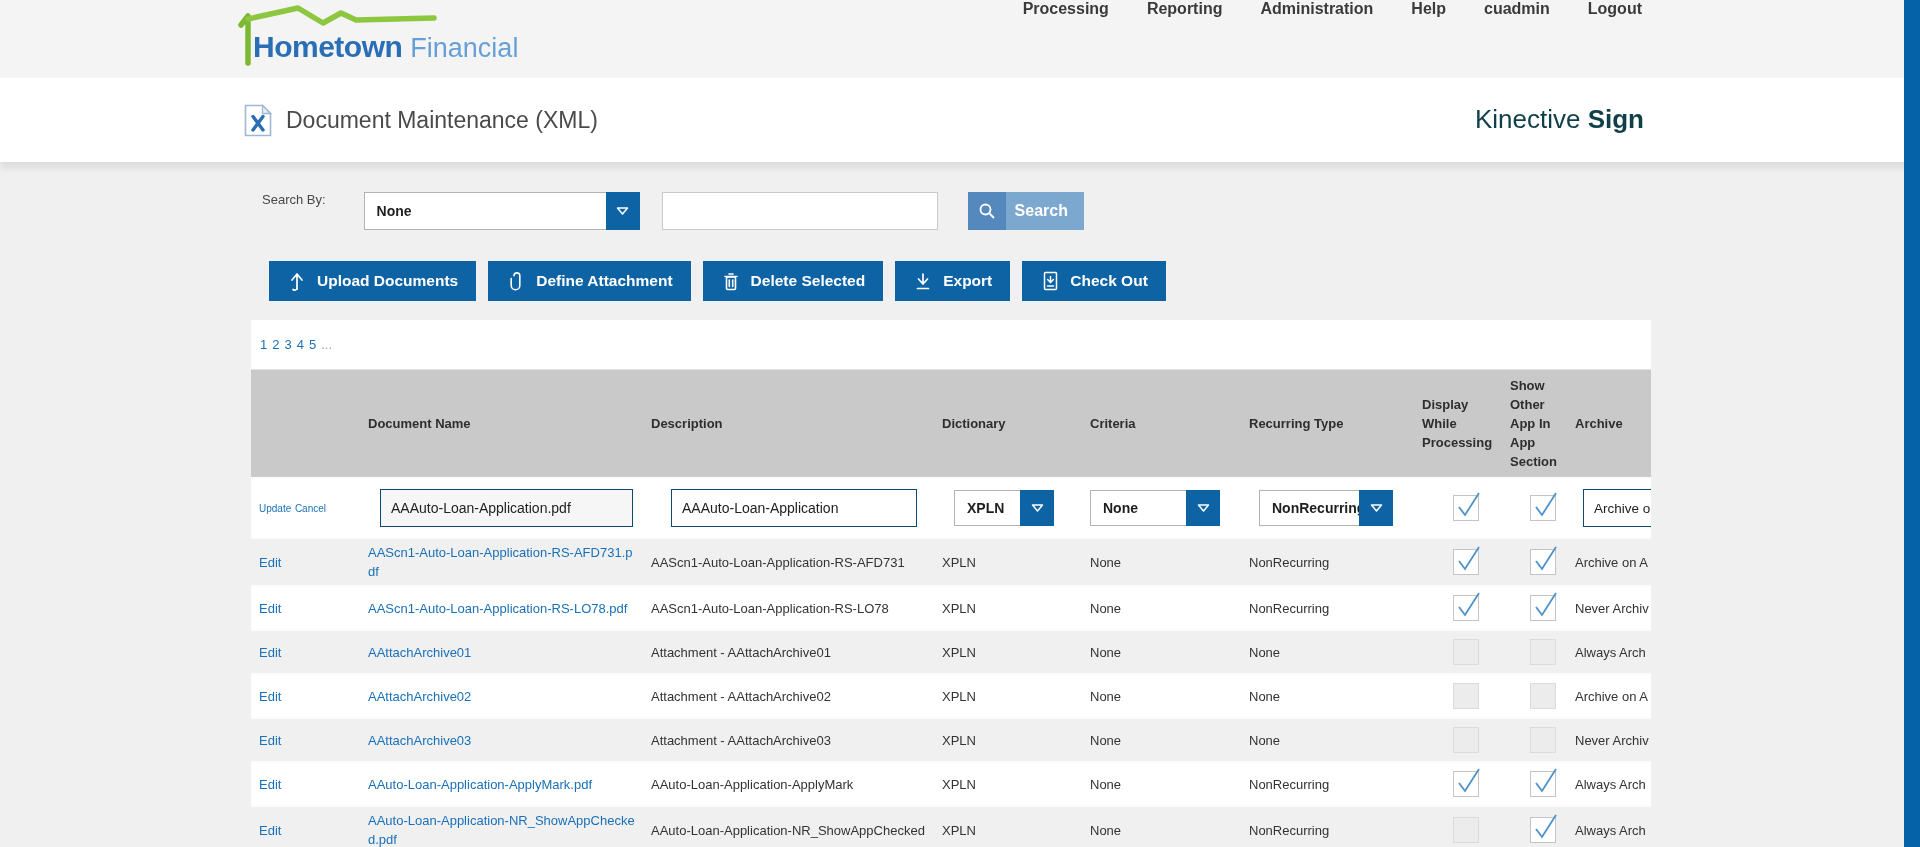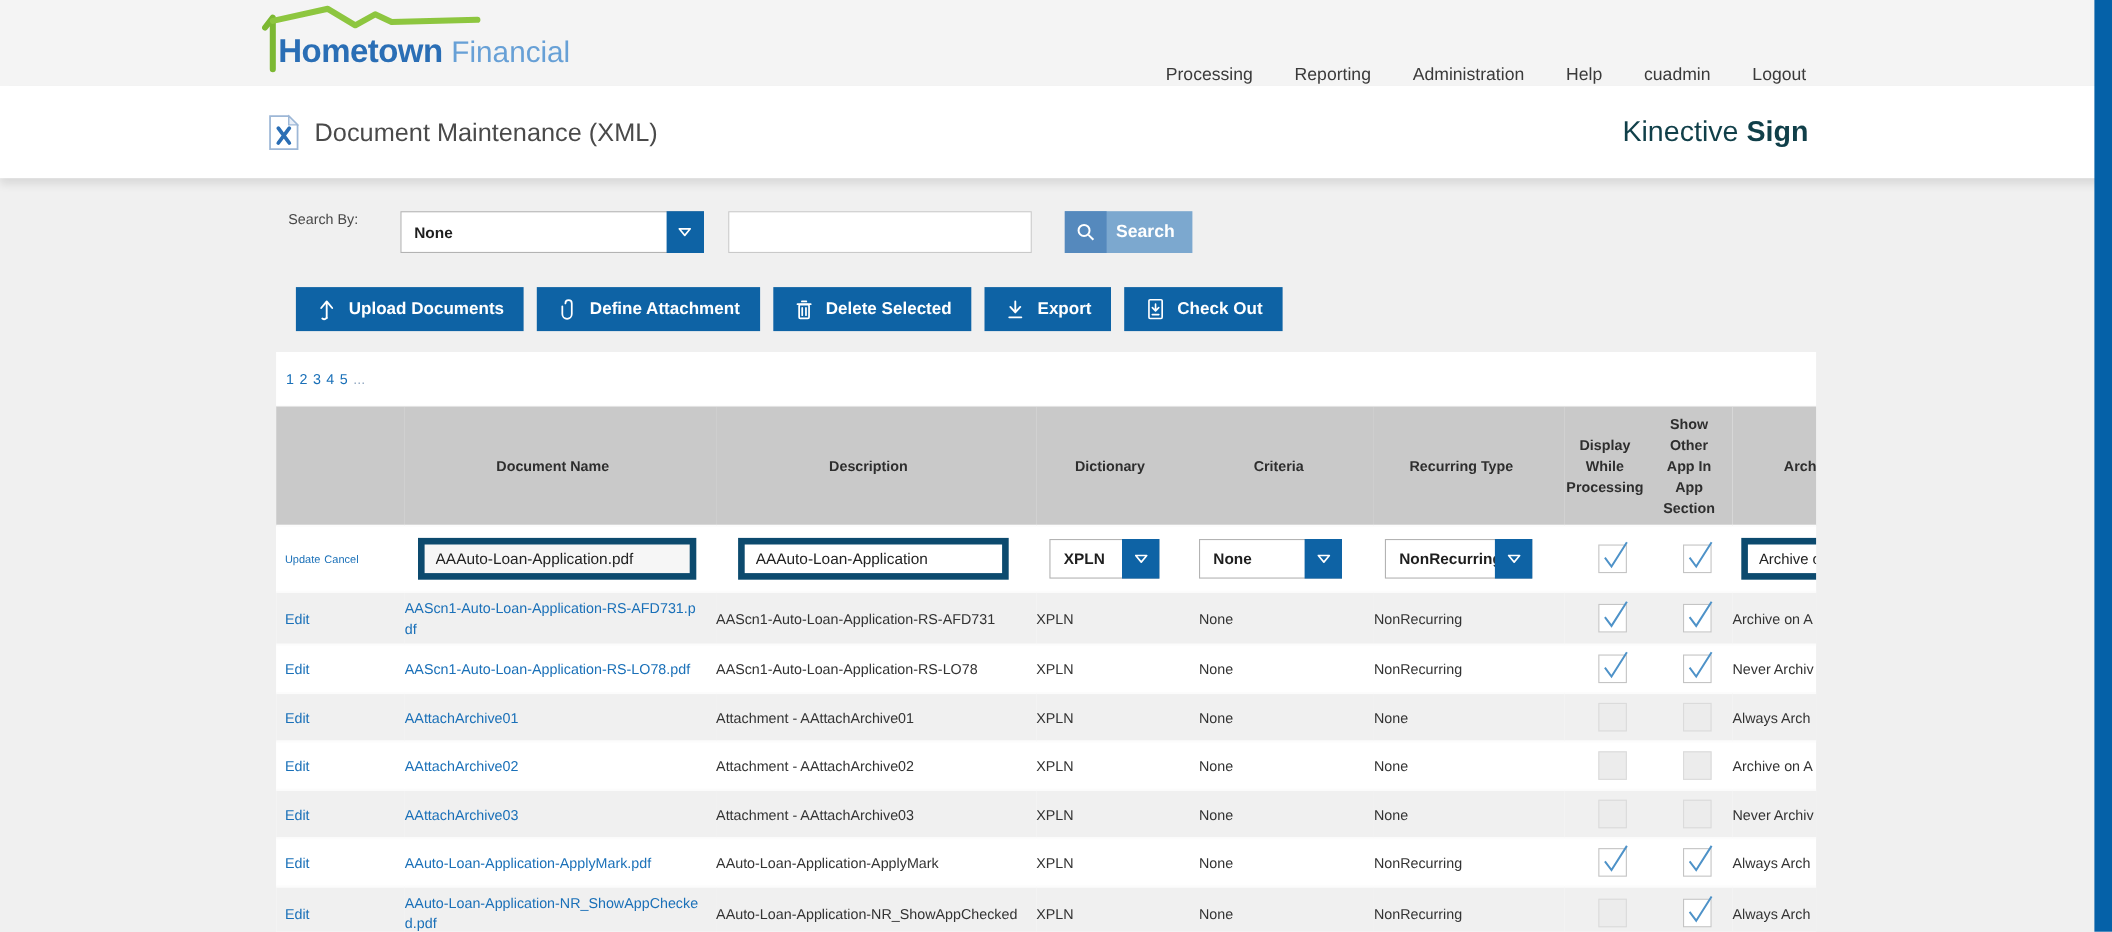--- a/index.html
+++ b/index.html
@@ -9,21 +9,21 @@
     font-family:"Liberation Sans", sans-serif; background:#f0f0f0; color:#333;
   }
 
   
   .topbar { height:78px; background:#f4f4f4; position:relative; z-index:3; }
   .logo { position:absolute; left:238px; top:4px; width:330px; height:72px; cursor:pointer; }
   .logo-roof { position:absolute; left:0; top:0; }
   .logo-text { position:absolute; left:15px; top:26px; white-space:nowrap; }
   .logo-text .b1 { font-size:30px; font-weight:bold; color:#2a6eb5; letter-spacing:-0.5px; }
   .logo-text .b2 { font-size:27px; color:#67a0d6; margin-left:8px; }
-  .main-nav { position:absolute; right:278px; top:0; height:78px; display:flex; align-items:flex-end; gap:38px; }
+  .main-nav { position:absolute; right:278px; top:0; height:78px; display:flex; align-items:flex-start; gap:38px;font-weight:bold; }
   .nav-item { font-size:16px; color:#3a3a3a; text-decoration:none; cursor:pointer; }
 
   
   .titleband { height:84px; background:#fff; position:relative; z-index:2;
     box-shadow:0 5px 8px rgba(0,0,0,.10); display:flex; align-items:center; padding-left:244px; }
   .doc-icon { width:28px; height:33px; display:inline-block; }
   .page-title { font-size:23px; font-weight:normal; color:#4a4a4a; margin:0 0 0 14px; }
   .product { position:absolute; right:276px; top:26px; font-size:26px; color:#103f49; }
   .product .bold { font-weight:bold; }
 
@@ -44,38 +44,38 @@
   .tb-btn { height:40px; background:#0e63a5; border:none; color:#fff; display:flex; align-items:center; gap:10px;
     padding:0 18px; font-size:15.5px; font-weight:bold; font-family:inherit; cursor:pointer; white-space:nowrap; }
 
   
   .table-wrap { margin:19px 0 0 251px; width:1400px; background:#fff; }
   .pagination { height:50px; display:flex; align-items:center; gap:5px; padding-left:9px; font-size:13px; border-bottom:1px solid #e2e2e2; }
   .page-link { color:#1a70b8; text-decoration:none; cursor:pointer; }
   .ellipsis { color:#93a9c2; }
   .tbl-clip { width:1400px; overflow:hidden; }
   table { width:1479px; table-layout:fixed; border-collapse:collapse; font-size:13px; color:#333; }
-  thead th { background:#c9c9c9; height:108px; vertical-align:middle; text-align:center;
+  thead th { background:#c9c9c9; height:108px; vertical-align:middle; text-align:left;
     font-size:13px; font-weight:bold; color:#2e2e2e; padding:0 14px 0 0; line-height:19px; }
   tbody tr { border-top:2px solid #fcfcfc; }
   tbody td { height:44px; vertical-align:middle; padding:4px 12px 4px 0; line-height:19px; word-break:break-all; }
   tr.stripe { background:#f0f0f0; }
   .lnk { color:#1a70b8; text-decoration:none; cursor:pointer; }
   .c-act { padding-left:8px !important; }
   .c-cb { text-align:center; padding-right:0 !important; }
 
   .cb { width:26px; height:26px; display:inline-block; position:relative; background:#fff; border:1px solid #c4c4c4; vertical-align:middle; }
   .cb.off { background:#ececec; border-color:#dbdbdb; }
   .cb svg { position:absolute; left:1px; top:-4px; overflow:visible; }
 
   
   .edit-row { background:#fff; }
   .edit-row td { height:60px; }
   .edit-row .lnk { font-size:10px; }
-  .txt { height:38px; border:6px solid #0c4a6e; padding:0 10px; font-size:14px; font-family:inherit; color:#222; background:#fff; }
+  .txt { height:38px; border:1px solid #0c4a6e; padding:0 10px; font-size:14px; font-family:inherit; color:#222; background:#fff; }
   .txt.gray { background:#f6f6f6; }
   .in-name { width:253px; margin-left:12px; }
   .in-desc { width:246px; margin-left:20px; }
   .dd-dict { width:100px; margin-left:12px; height:36px; }
   .dd-crit { width:130px; height:36px; }
   .dd-rec  { width:134px; margin-left:10px; height:36px; }
   .arch-box { width:140px; margin-left:8px; height:38px; display:flex; align-items:center; font-size:13.5px; color:#222; cursor:pointer; }
 
   
   .scroll-strip { position:fixed; right:0; top:0; width:16px; height:847px; background:#0561a8; z-index:20; }

